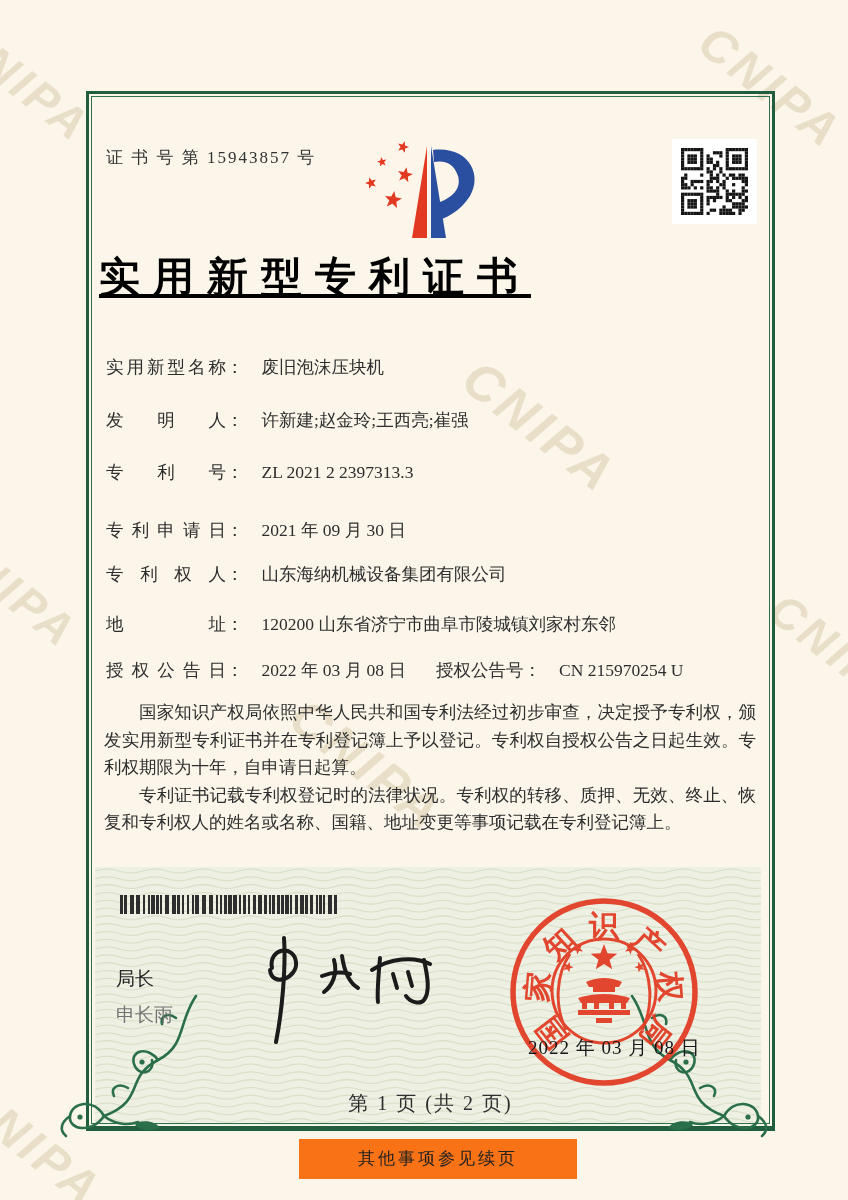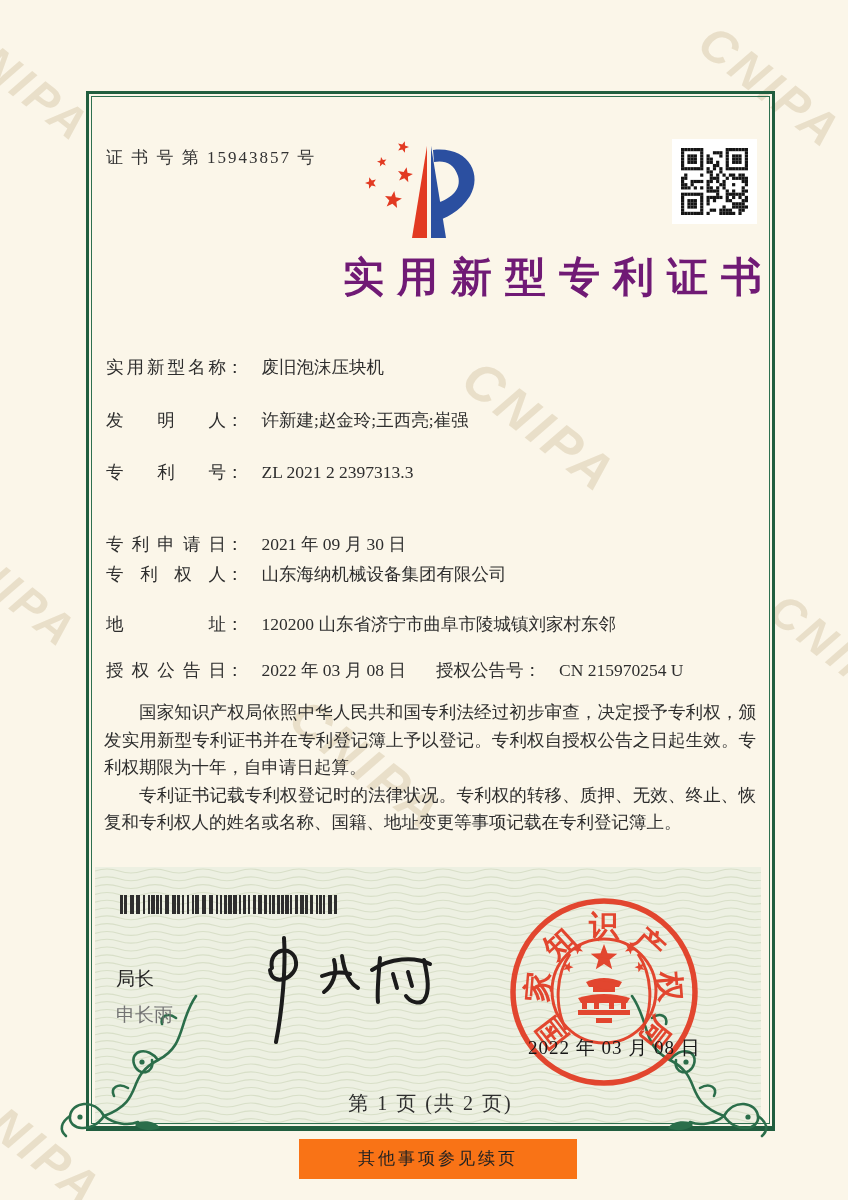--- a/index.html
+++ b/index.html
@@ -11,22 +11,22 @@
       transform:rotate(38deg);transform-origin:left top;white-space:nowrap;}
   
   .frame{position:absolute;left:86px;top:91px;width:689px;height:1040px;box-sizing:border-box;
          border:3px solid #215e3f;border-bottom-width:5px;}
   .frame-inner{position:absolute;inset:2px;border:1px solid #2e7050;}
   
   .wavy{position:absolute;left:95px;top:867px;width:666px;height:258px;}
   .cert-no{position:absolute;left:106px;top:146px;font-size:17px;letter-spacing:2px;color:#333;}
   .logo{position:absolute;left:356px;top:134px;}
   .qr{position:absolute;left:672px;top:139px;background:#ffffff;padding:9px;line-height:0;}
-  .title{position:absolute;left:86px;top:250px;width:689px;text-align:right;font-size:41px;
-         font-weight:bold;letter-spacing:13px;text-indent:13px;color:#701a75;}
+  .title{position:absolute;left:86px;top:250px;width:689px;text-align:left;font-size:41px;
+         font-weight:bold;letter-spacing:13px;text-indent:13px;color:#000000;text-decoration:underline;}
   .row{position:absolute;left:106px;font-size:17.5px;white-space:nowrap;color:#2e2e2e;}
   .flabel{display:inline-block;width:120px;text-align:justify;text-align-last:justify;}
   .fvalue{margin-left:18px;}
   .grant{position:absolute;left:436px;top:658px;font-size:17.5px;white-space:nowrap;color:#2e2e2e;}
   .paras{position:absolute;left:104px;top:699px;width:652px;font-size:17.5px;line-height:27.5px;
          text-align:justify;color:#2e2e2e;}
   .paras p{margin:0;text-indent:2em;}
   .barcode{position:absolute;left:120px;top:895px;line-height:0;}
   .sig-title{position:absolute;left:116px;top:966px;font-size:19px;color:#222;}
   .sig-name{position:absolute;left:116px;top:1002px;font-size:19px;color:#737373;}
@@ -378,21 +378,21 @@
         <rect x="57.43" y="63.81" width="3.19" height="3.19" fill="#141414"></rect>
       </svg>
   </div>
 
   <div class="title">实用新型专利证书</div>
 
   <div id="fields-host">
       <div class="row" style="top: 355px;"><span class="flabel">实用新型名称</span><span>：</span><span class="fvalue">废旧泡沫压块机</span></div>
       <div class="row" style="top: 408px;"><span class="flabel">发明人</span><span>：</span><span class="fvalue">许新建;赵金玲;王西亮;崔强</span></div>
       <div class="row" style="top: 460px;"><span class="flabel">专利号</span><span>：</span><span class="fvalue">ZL 2021 2 2397313.3</span></div>
-      <div class="row" style="top: 532px;"><span class="flabel">专利申请日</span><span>：</span><span class="fvalue">2021 年 09 月 30 日</span></div>
+      <div class="row" style="top: 518px;"><span class="flabel">专利申请日</span><span>：</span><span class="fvalue">2021 年 09 月 30 日</span></div>
       <div class="row" style="top: 562px;"><span class="flabel">专利权人</span><span>：</span><span class="fvalue">山东海纳机械设备集团有限公司</span></div>
       <div class="row" style="top: 612px;"><span class="flabel">地址</span><span>：</span><span class="fvalue">120200 山东省济宁市曲阜市陵城镇刘家村东邻</span></div>
       <div class="row" style="top: 658px;"><span class="flabel">授权公告日</span><span>：</span><span class="fvalue">2022 年 03 月 08 日</span></div>
     </div>
 
   <div class="grant">
     <span>授权公告号</span><span>：</span><span class="fvalue">CN 215970254 U</span>
   </div>
 
   <div class="paras">

